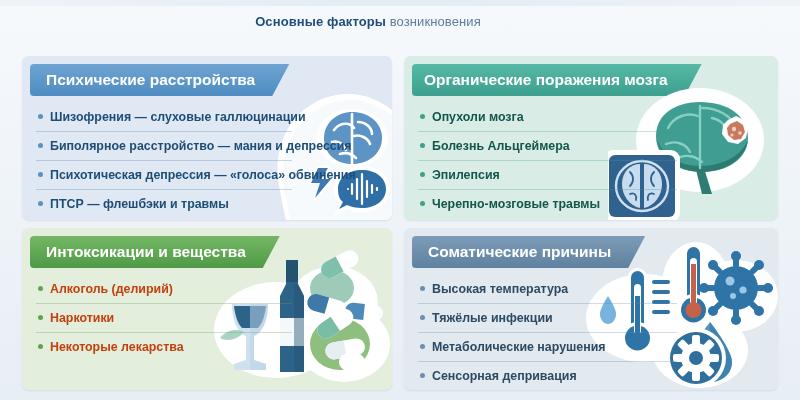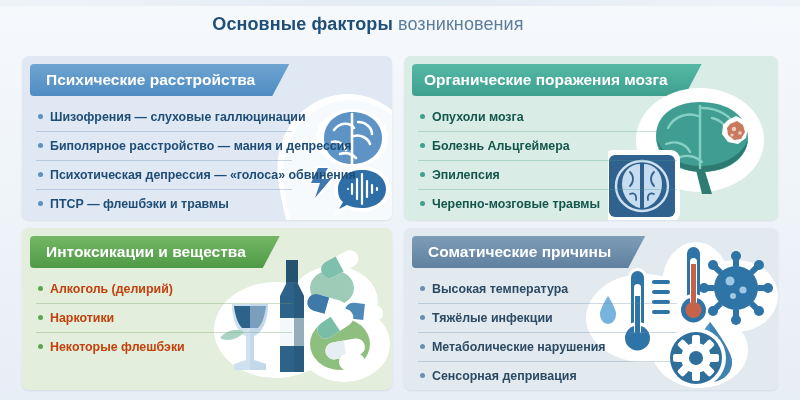--- a/index.html
+++ b/index.html
@@ -12,21 +12,21 @@
   .page{
     position:absolute;inset:0;
     background:linear-gradient(180deg,#f6f9fc 0%,#eef3f8 55%,#e8eef5 100%);
   }
   .topbar{
     position:absolute;left:0;top:0;width:800px;height:6px;
     background:linear-gradient(90deg,#eef3f8 0%,#e3ebf3 50%,#eef3f8 100%);
   }
   .title{
     position:absolute;left:0;top:14px;width:736px;
-    text-align:center;font-size:18px;letter-spacing:.1px;
+    text-align:center;font-size:13px;letter-spacing:.1px;
     color:#5a7896;font-weight:400;white-space:nowrap;
   }
   .title b{color:#1f4e79;font-weight:700;}
   .title .thin{color:#5d7d9c;}
 
   .grid{position:absolute;left:0;top:0;width:800px;height:400px;}
 
   .card{
     position:absolute;border-radius:7px;overflow:hidden;
     box-shadow:0 1px 2px rgba(35,60,90,.10);
@@ -254,21 +254,21 @@
         <div class="item">
             <span class="dot"></span>
             <span>Алкоголь (делирий)</span>
           </div>
         <div class="item">
             <span class="dot"></span>
             <span>Наркотики</span>
           </div>
         <div class="item">
             <span class="dot"></span>
-            <span>Некоторые флешбэки</span>
+            <span>Некоторые лекарства</span>
           </div>
       </div>
     </div>
 
     <div class="card" id="card-4">
       <div class="hdr">Соматические причины</div>
       <svg class="art" id="art-4" viewBox="0 0 196 156">
         <g fill="#ffffff">
           <ellipse cx="60" cy="84" rx="58" ry="44"></ellipse>
           <ellipse cx="112" cy="50" rx="34" ry="42"></ellipse>

